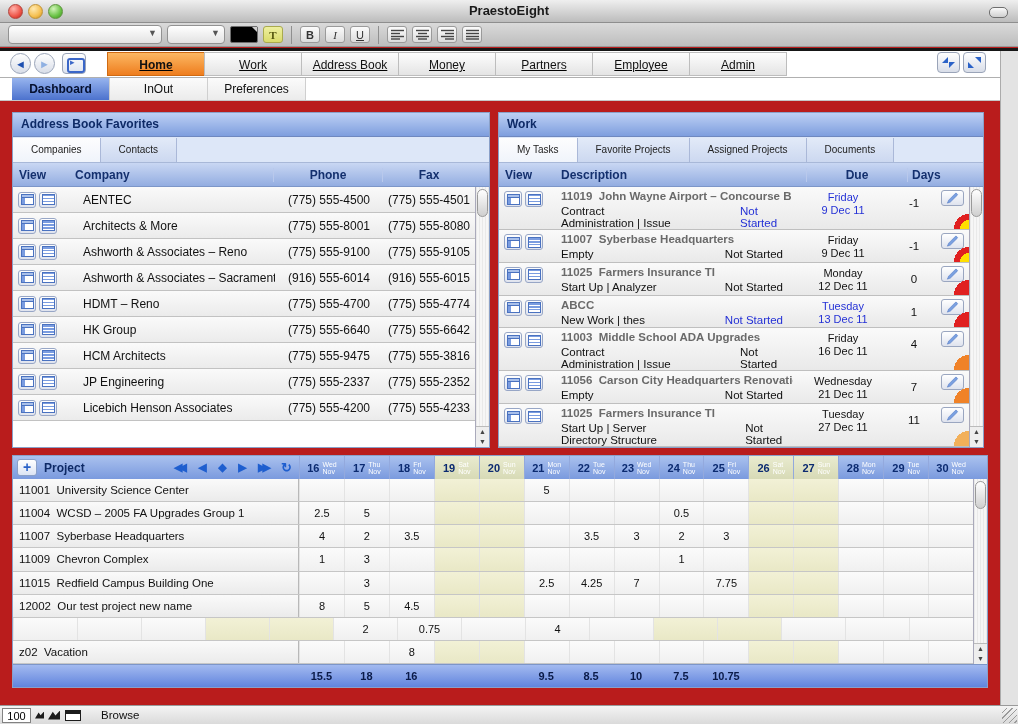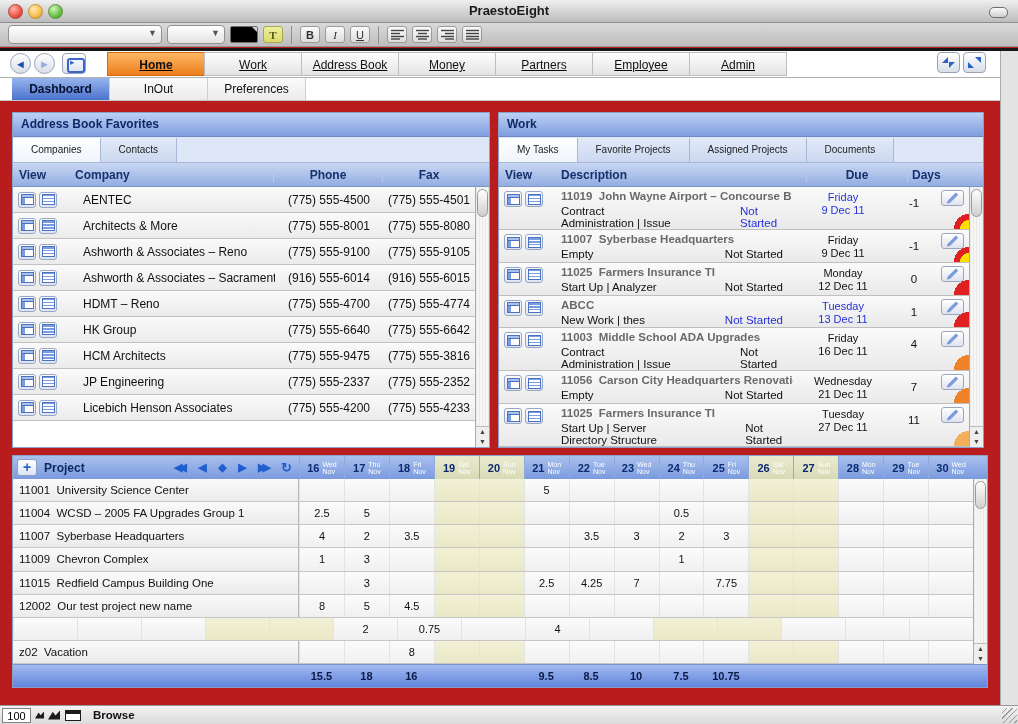--- a/index.html
+++ b/index.html
@@ -143,21 +143,21 @@
   .rightstrip{position:absolute;left:1000px;top:51px;width:18px;height:654px;background:#e3e3e3;border-left:1px solid #ababab;box-sizing:border-box;}
 
   
   .statusbar{position:absolute;left:0;top:705px;width:1018px;height:19px;background:linear-gradient(#f4f4f4,#dadada);border-top:1px solid #9a9a9a;display:flex;align-items:center;box-sizing:border-box;}
   .zoombox{width:29px;height:15px;background:#fff;border:1px solid #828282;font-size:11px;text-align:center;line-height:15px;margin-left:2px;box-sizing:border-box;}
   .mtn{display:inline-block;background:#1c1c1c;margin-left:4px;clip-path:polygon(0 100%,40% 15%,62% 55%,100% 0,100% 100%);}
   .mtn.small{width:9px;height:7px;}
   .mtn.big{width:12px;height:9px;}
   .layoutico{width:16px;height:11px;border:1px solid #1c1c1c;margin-left:5px;box-sizing:border-box;position:relative;background:#fff;}
   .layoutico::before{content:"";position:absolute;left:0;right:0;top:0;height:3px;background:#1c1c1c;}
-  .browse{font-size:11.5px;font-weight:bold;color:#111;margin-left:12px;}
+  .browse{font-size:11.5px;font-weight:normal;color:#111;margin-left:20px;}
   .grip{position:absolute;right:1px;bottom:1px;width:15px;height:15px;background:repeating-linear-gradient(135deg,transparent 0 3px,#9a9a9a 3px 4px);}
 </style>
 </head>
 <body>
 
 <div class="window">
 
   <div class="titlebar">
     <span class="tl red"></span>
     <span class="tl yel"></span>

